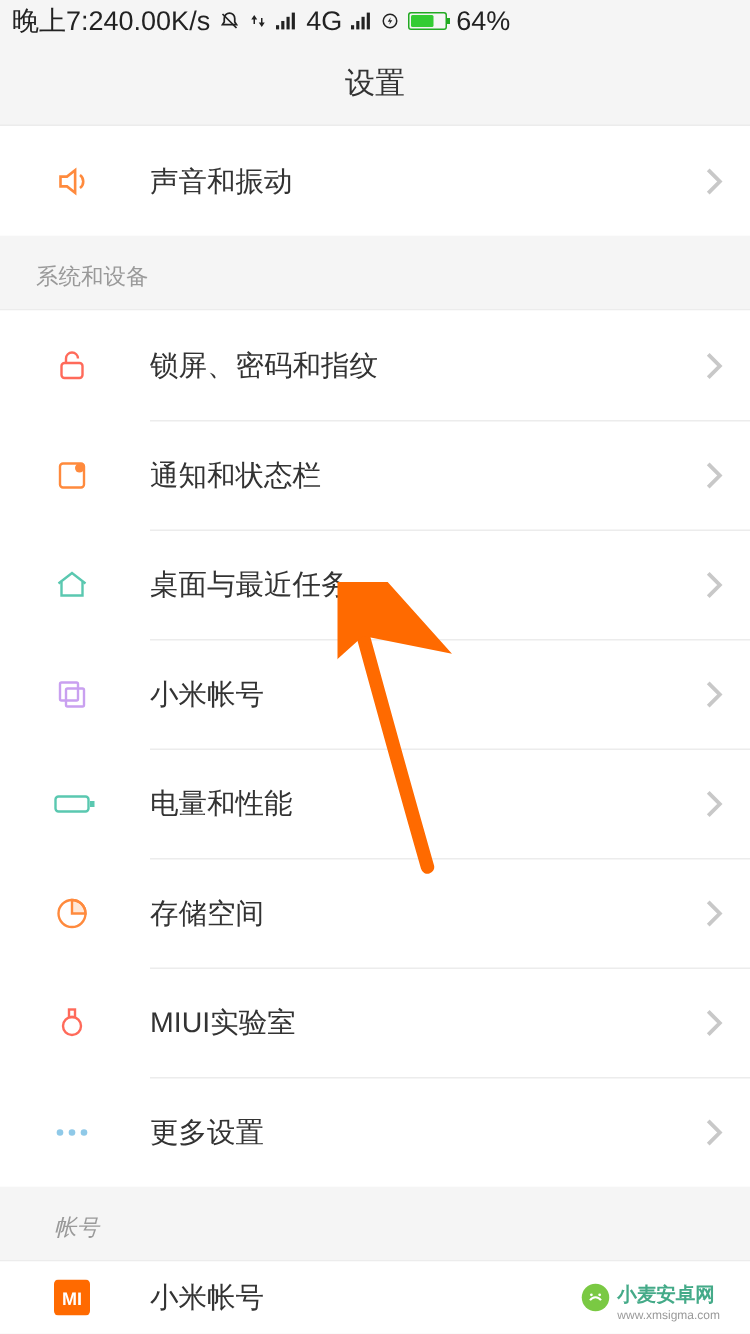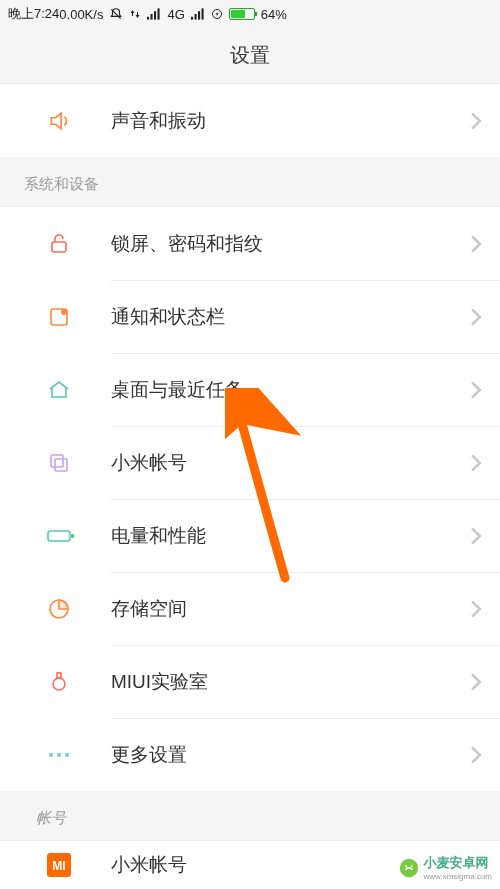--- a/index.html
+++ b/index.html
@@ -1,34 +1,34 @@
 <!DOCTYPE html>
 <html><head>
 <meta charset="utf-8">
 <style>
   * { margin: 0; padding: 0; box-sizing: border-box; }
   html, body { width: 500px; height: 889px; font-family: -apple-system, "Helvetica Neue", Arial, sans-serif; background: #f5f5f5; overflow: hidden; position: relative; }
-  .status-bar { height: 28px; background: #f5f5f5; display: flex; align-items: center; padding: 0 8px; font-size: 13px; color: #222; }
+  .status-bar { height: 28px; background: #f5f5f5; display: flex; align-items: center; padding: 0 8px; font-size: 18px; color: #222; }
   .status-left { flex: 0 0 auto; }
   .status-right { flex: 1; display: flex; justify-content: flex-start; align-items: center; gap: 6px; }
   .status-right span { display: inline-flex; align-items: center; }
   .battery-icon { display:inline-block; width: 26px; height: 12px; border:1px solid #2a2; border-radius:2px; position:relative; vertical-align:middle;}
   .battery-icon::after { content:""; position:absolute; right:-3px; top:3px; width:2px; height:4px; background:#2a2; }
   .battery-fill { position:absolute; left:1px; top:1px; bottom:1px; width:60%; background:#3c3; border-radius:1px;}
   .header { height: 56px; background: #f5f5f5; display:flex; align-items:center; justify-content:center; font-size: 20px; color:#333; border-bottom:1px solid #ececec;text-align:center;}
   .section { background:#fff; }
   .section-title { padding: 18px 24px 12px; font-size:15px; color:#9a9a9a; background:#f5f5f5;}
-  .row { display:flex; align-items:center; height:73px; padding: 0 18px 0 36px; position:relative; background:#fff;margin-left:11px; }
+  .row { display:flex; align-items:center; height:73px; padding: 0 18px 0 36px; position:relative; background:#fff; }
   .row + .row::before { content:""; position:absolute; top:0; left:100px; right:0; height:1px; background:#ececec;}
   .row .icon-slot { width: 64px; display:flex; align-items:flex-end; justify-content:flex-start; }
   .row .label { flex:1; font-size:19px; color:#333; }
   .row .chevron { color:#c8c8c8; }
   .group-top-divider { height:1px; background:#ececec; }
   .arrow-overlay { position:absolute; left:225px; top:388px; pointer-events:none; }
-  .watermark { position:absolute; right:8px; bottom:8px; font-size:12px; color:#7a7; display:flex; align-items:center; gap:4px; z-index:5; pointer-events:none; }
+  .watermark { position:absolute; right:20px; bottom:8px; font-size:12px; color:#7a7; display:flex; gap:4px; z-index:5; pointer-events:none; }
   .account-label { padding: 18px 36px 12px; font-size:15px; color:#9a9a9a; background:#f5f5f5;font-style:italic;}
   svg { display:block; }
 </style>
 </head>
 <body>
 
 <div class="status-bar">
   <div class="status-left">晚上7:24</div>
   <div class="status-right">
     <span>0.00K/s</span>

